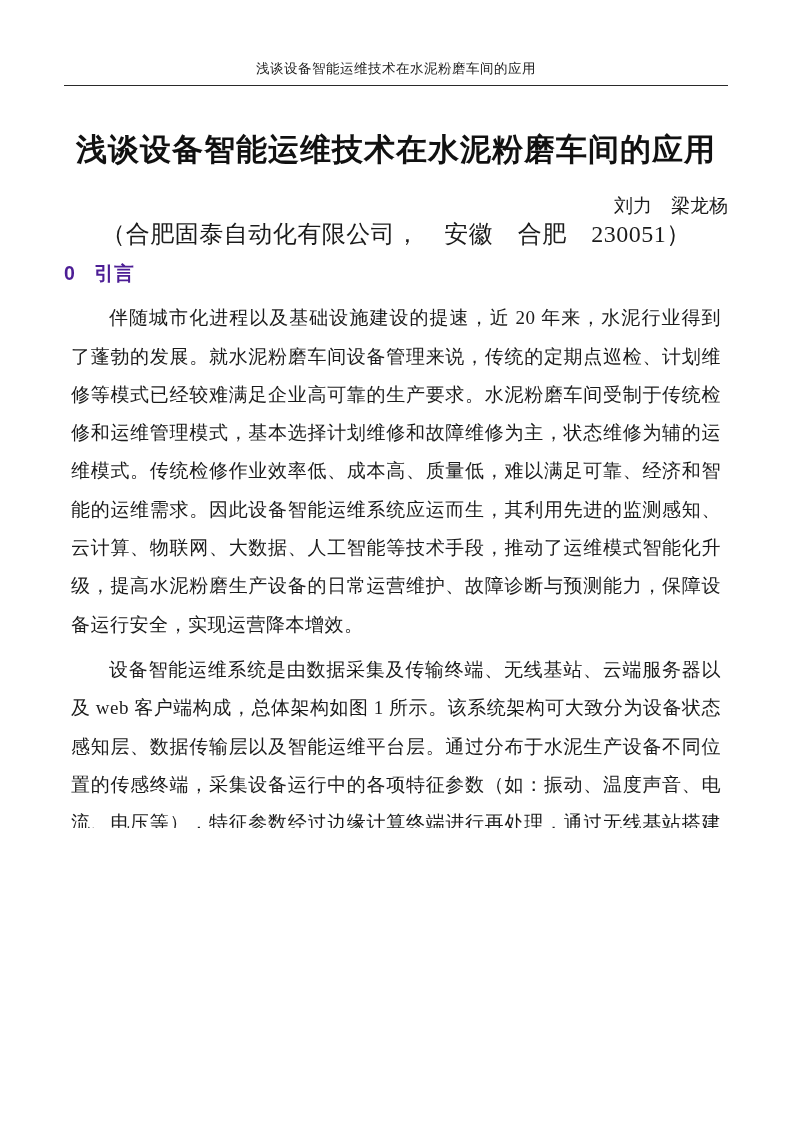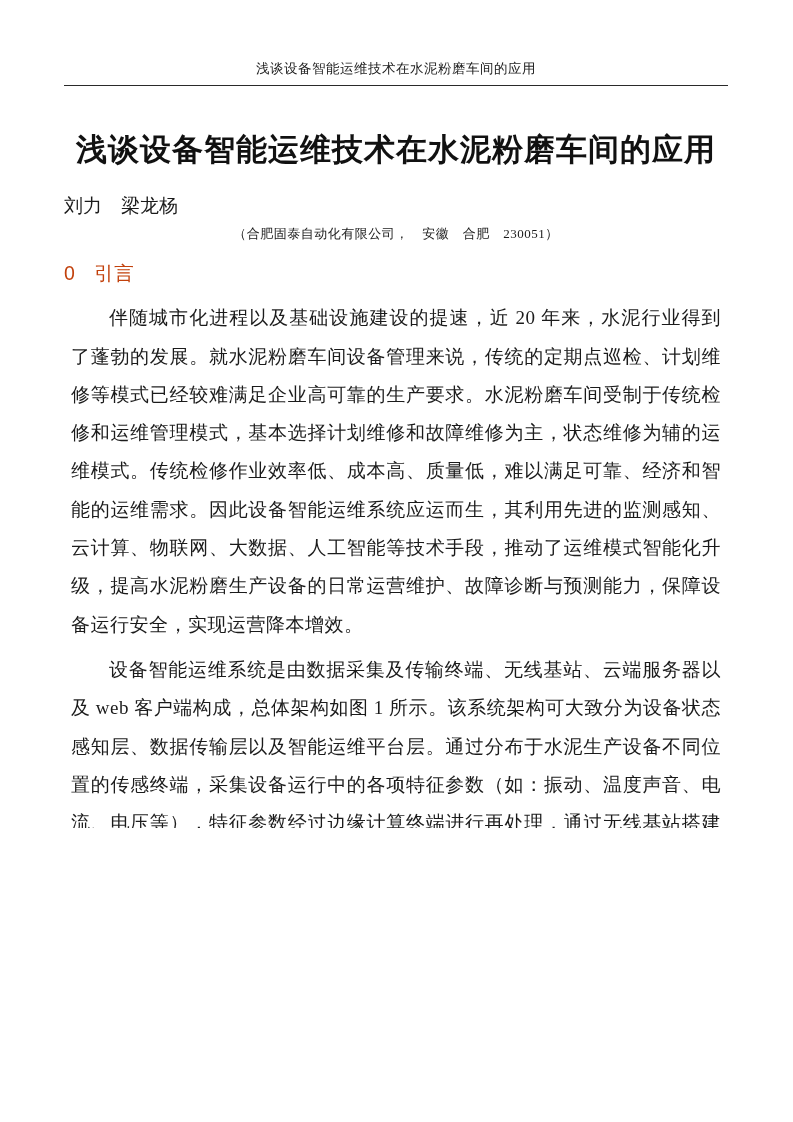--- a/index.html
+++ b/index.html
@@ -47,48 +47,48 @@
     text-align: center;
     letter-spacing: 1px;
     color: #111;
   }
 
   
   .authors {
     margin-top: 23px;
     font-size: 19px;
     line-height: 26px;
-    text-align: left;
+    text-align: right;
   }
   .affiliation {
     margin-top: 2px;
-    font-size: 13px;
+    font-size: 24px;
     line-height: 26px;
     text-align: center;
     letter-spacing: 0.5px;
   }
 
   
   .main {
     margin-top: 7px;
     font-size: 19px;
     line-height: 38.3px;
     text-align: justify;
     letter-spacing: 0.5px;
     color: #1b1b1b;
   }
   .section-heading {
     margin: 0;
     font-family: "Liberation Sans", "DejaVu Sans", sans-serif;
     font-size: 19.5px;
-    font-weight: normal;
+    font-weight: bold;
     line-height: 38.3px;
     letter-spacing: 0.5px;
     text-align: left;
-    color: #c2410c;
+    color: #4c1d95;
   }
   .section-number { display: inline-block; margin-right: 19px; }
   .main p { margin: 7px; text-indent: 2em; }
 
   
   .footer {
     position: absolute;
     left: 64px;
     right: 64px;
     top: 1051px;

